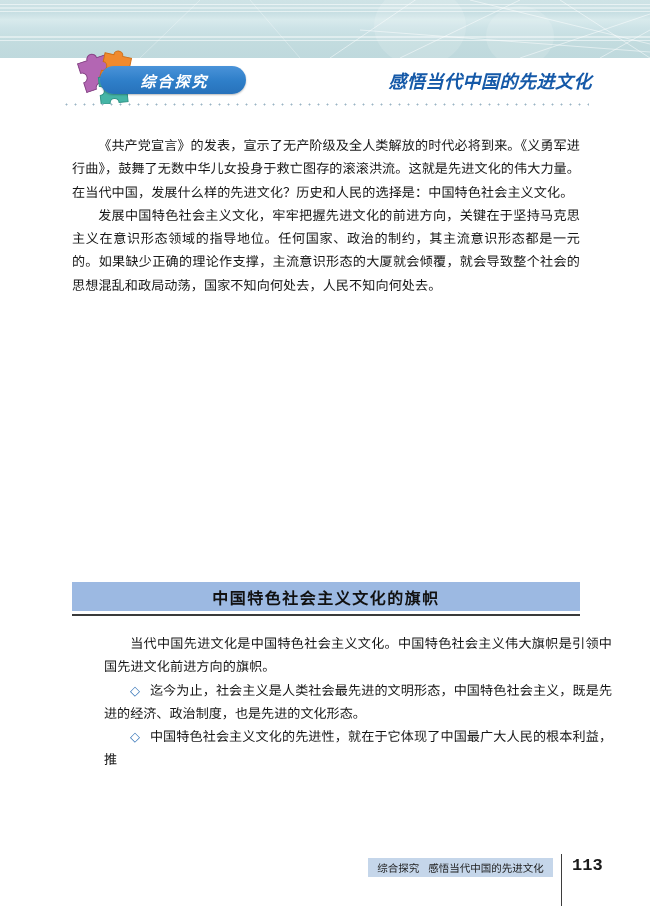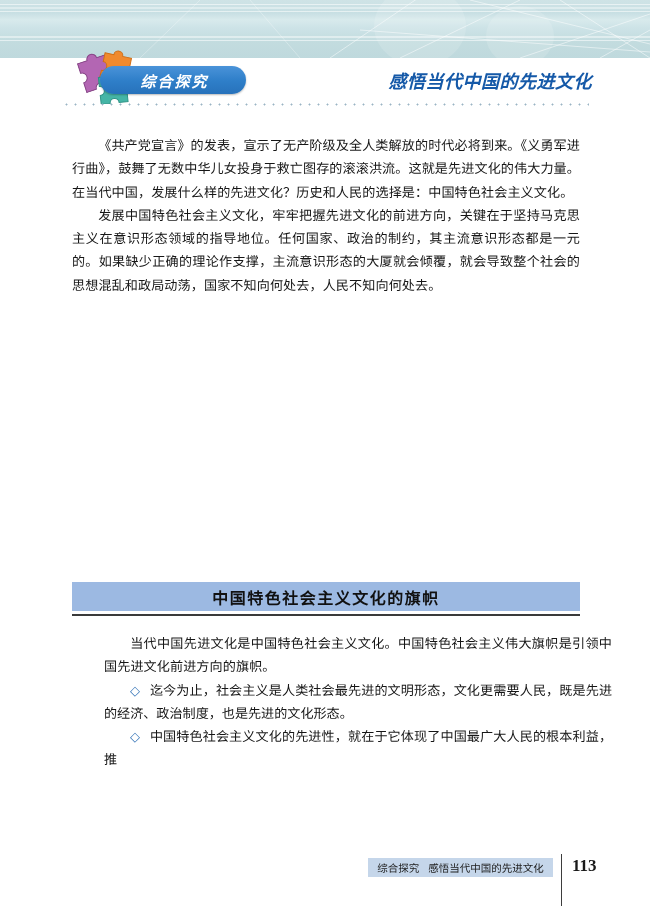--- a/index.html
+++ b/index.html
@@ -211,21 +211,21 @@
     left: 561px;
     top: -4px;
     width: 1px;
     height: 52px;
     background: #3d3d3d;
   }
   .footer-page {
     position: absolute;
     left: 572px;
     top: -2px;
-    font-family: Liberation Serif, serif;
+    font-family: Liberation Mono, monospace;
     font-size: 17px;
     font-weight: bold;
     color: #1a1a1a;
   }
 </style>
 </head>
 <body>
 
 <div class="top-banner">
   <svg class="banner-svg" width="650" height="58" viewBox="0 0 650 58">
@@ -292,21 +292,21 @@
   <div class="section-band">
     <span>中国特色社会主义文化的旗帜</span>
   </div>
   <div class="section-rule"></div>
 </div>
 
 <div class="content-lower">
   <p class="para">当代中国先进文化是中国特色社会主义文化。中国特色社会主义伟大旗帜是引领中国先进文化前进方向的旗帜。</p>
 
   <p class="bullet-para">
-    <span class="dia">◇</span><span>迄今为止，社会主义是人类社会最先进的文明形态，文化更需要人民，既是先进的经济、政治制度，也是先进的文化形态。</span>
+    <span class="dia">◇</span><span>迄今为止，社会主义是人类社会最先进的文明形态，中国特色社会主义，既是先进的经济、政治制度，也是先进的文化形态。</span>
   </p>
   <p class="bullet-para">
     <span class="dia">◇</span><span>中国特色社会主义文化的先进性，就在于它体现了中国最广大人民的根本利益，推</span>
   </p>
 </div>
 
 <div class="footer">
   <div class="footer-band">
     <span>综合探究</span>
     <span>感悟当代中国的先进文化</span>

